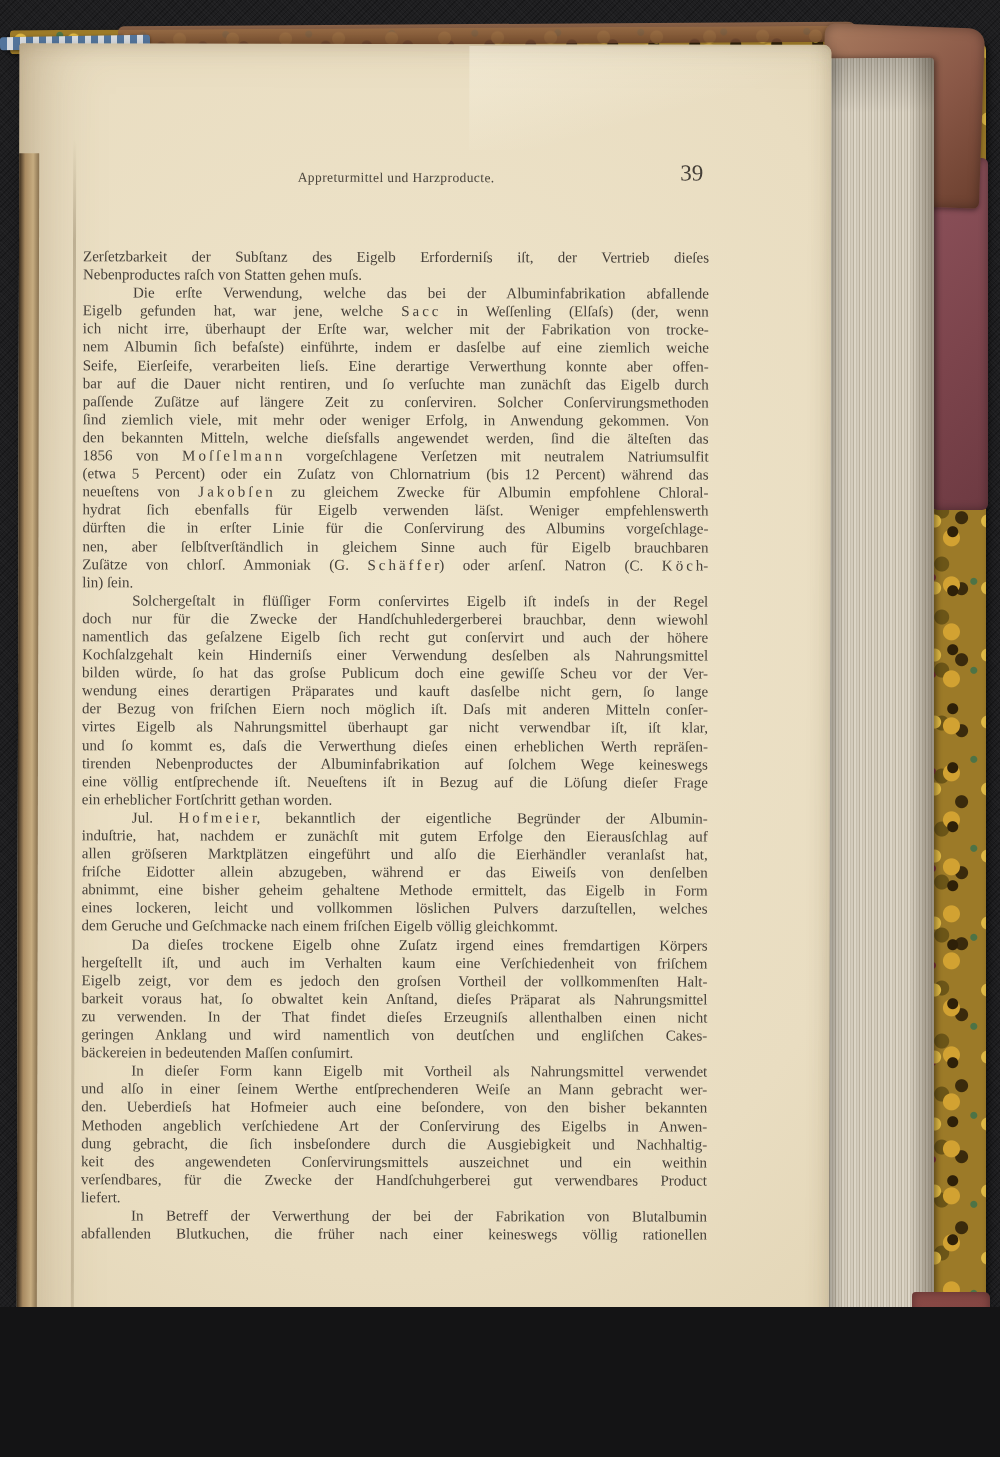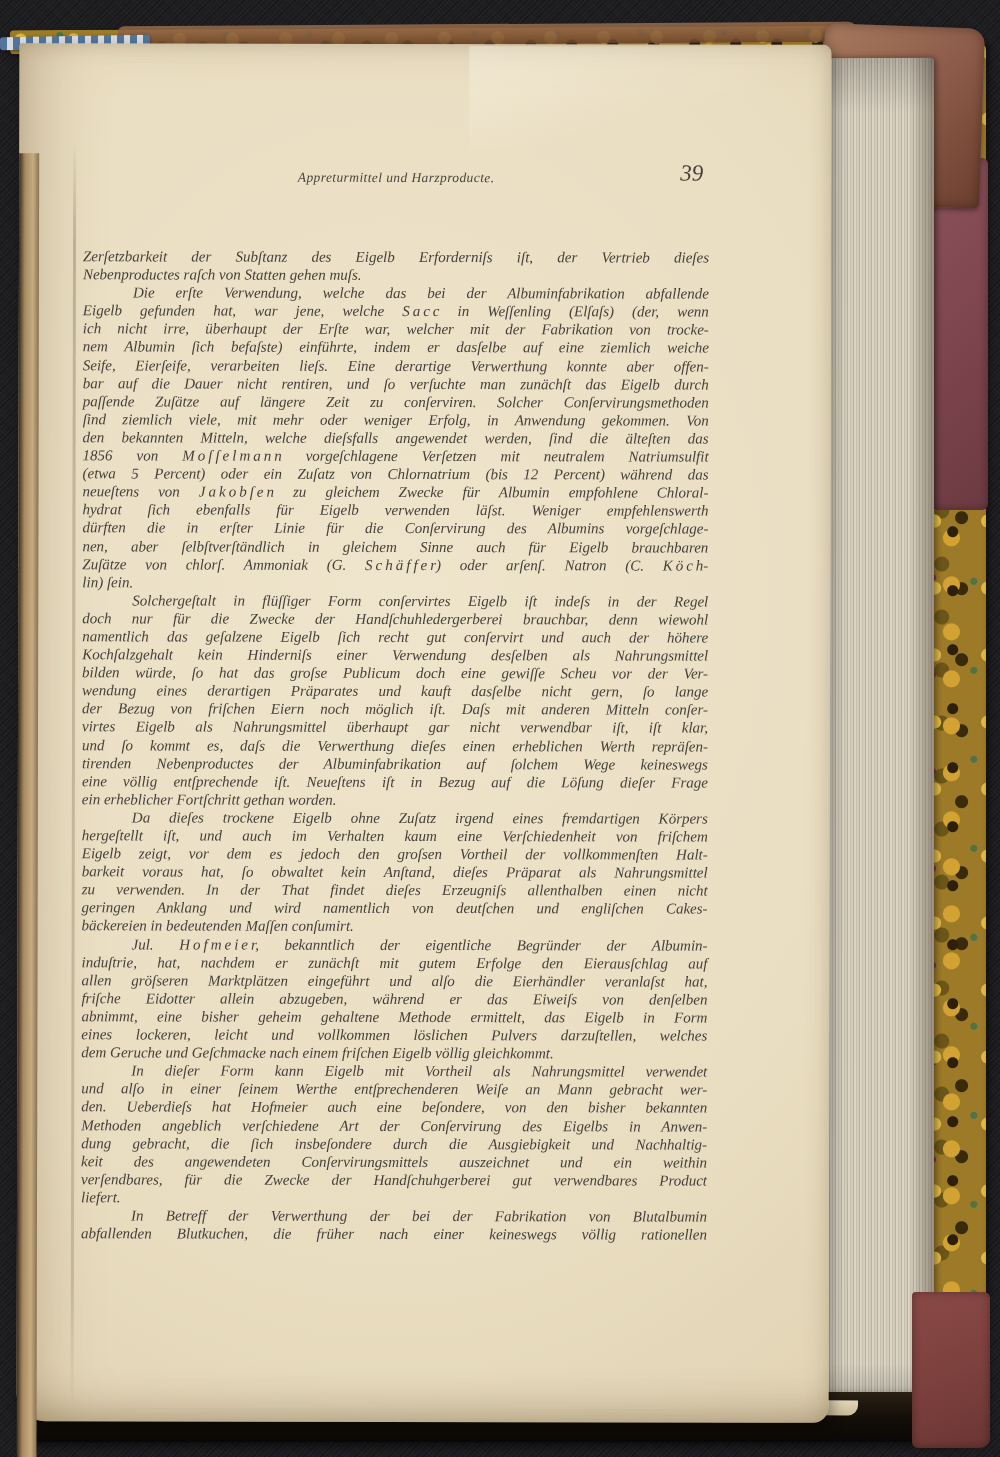--- a/index.html
+++ b/index.html
@@ -1,21 +1,21 @@
 <!DOCTYPE html>
 <html style="--paper: #e9ddc1; --ink: #46403a; --background: #1e1e20; --cover-marble-gold: #9c7a28; --leather-corner-brown: #8a5847; --leather-maroon: #7e4340; --fore-edge-paper: #d5cdbd; --headband-blue: #53759c;"><head>
 <meta charset="utf-8">
 <style>
   html,body{margin:0;padding:0;background:#141415;}
-  .scene{position:relative;width:1000px;height:1457px;overflow:hidden;
+  .scene{position:relative;width:1000px;height:1307px;overflow:hidden;
     background-color:#1e1e20;
     background-image:
       repeating-linear-gradient(45deg, rgba(255,255,255,0.022) 0 1px, transparent 1px 3px),
       repeating-linear-gradient(-45deg, rgba(0,0,0,0.25) 0 1px, transparent 1px 4px);
-    font-family:"Liberation Serif","DejaVu Serif",serif;font-style:italic;}
+    font-family:"Liberation Serif","DejaVu Serif",serif;}
   .abs{position:absolute;}
 
   
   .marble{
     background-color:#9c7a28;
     background-image:
       radial-gradient(circle at 20% 15%, #e2bb45 0 6px, transparent 7px),
       radial-gradient(circle at 70% 30%, #2e2008 0 5px, transparent 6px),
       radial-gradient(circle at 45% 55%, #d2a232 0 8px, transparent 9px),
       radial-gradient(circle at 80% 70%, #3a2a0c 0 6px, transparent 7px),
@@ -142,36 +142,36 @@
             <div class="line">bilden würde, ſo hat das groſse Publicum doch eine gewiſſe Scheu vor der Ver-</div>
             <div class="line">wendung eines derartigen Präparates und kauft dasſelbe nicht gern, ſo lange</div>
             <div class="line">der Bezug von friſchen Eiern noch möglich iſt. Daſs mit anderen Mitteln conſer-</div>
             <div class="line">virtes Eigelb als Nahrungsmittel überhaupt gar nicht verwendbar iſt, iſt klar,</div>
             <div class="line">und ſo kommt es, daſs die Verwerthung dieſes einen erheblichen Werth repräſen-</div>
             <div class="line">tirenden Nebenproductes der Albuminfabrikation auf ſolchem Wege keineswegs</div>
             <div class="line">eine völlig entſprechende iſt. Neueſtens iſt in Bezug auf die Löſung dieſer Frage</div>
             <div class="line last">ein erheblicher Fortſchritt gethan worden.</div>
           </div>
           <div>
+            <div class="line ind">Jul. H o f m e i e r, bekanntlich der eigentliche Begründer der Albumin-</div>
+            <div class="line">induſtrie, hat, nachdem er zunächſt mit gutem Erfolge den Eierausſchlag auf</div>
+            <div class="line">allen gröſseren Marktplätzen eingeführt und alſo die Eierhändler veranlaſst hat,</div>
+            <div class="line">friſche Eidotter allein abzugeben, während er das Eiweiſs von denſelben</div>
+            <div class="line">abnimmt, eine bisher geheim gehaltene Methode ermittelt, das Eigelb in Form</div>
+            <div class="line">eines lockeren, leicht und vollkommen löslichen Pulvers darzuſtellen, welches</div>
+            <div class="line last">dem Geruche und Geſchmacke nach einem friſchen Eigelb völlig gleichkommt.</div>
+          </div>
+          <div>
             <div class="line ind">Da dieſes trockene Eigelb ohne Zuſatz irgend eines fremdartigen Körpers</div>
             <div class="line">hergeſtellt iſt, und auch im Verhalten kaum eine Verſchiedenheit von friſchem</div>
             <div class="line">Eigelb zeigt, vor dem es jedoch den groſsen Vortheil der vollkommenſten Halt-</div>
             <div class="line">barkeit voraus hat, ſo obwaltet kein Anſtand, dieſes Präparat als Nahrungsmittel</div>
             <div class="line">zu verwenden. In der That findet dieſes Erzeugniſs allenthalben einen nicht</div>
             <div class="line">geringen Anklang und wird namentlich von deutſchen und engliſchen Cakes-</div>
             <div class="line last">bäckereien in bedeutenden Maſſen conſumirt.</div>
-          </div>
-          <div>
-            <div class="line ind">Jul. H o f m e i e r, bekanntlich der eigentliche Begründer der Albumin-</div>
-            <div class="line">induſtrie, hat, nachdem er zunächſt mit gutem Erfolge den Eierausſchlag auf</div>
-            <div class="line">allen gröſseren Marktplätzen eingeführt und alſo die Eierhändler veranlaſst hat,</div>
-            <div class="line">friſche Eidotter allein abzugeben, während er das Eiweiſs von denſelben</div>
-            <div class="line">abnimmt, eine bisher geheim gehaltene Methode ermittelt, das Eigelb in Form</div>
-            <div class="line">eines lockeren, leicht und vollkommen löslichen Pulvers darzuſtellen, welches</div>
-            <div class="line last">dem Geruche und Geſchmacke nach einem friſchen Eigelb völlig gleichkommt.</div>
           </div>
           <div>
             <div class="line ind">In dieſer Form kann Eigelb mit Vortheil als Nahrungsmittel verwendet</div>
             <div class="line">und alſo in einer ſeinem Werthe entſprechenderen Weiſe an Mann gebracht wer-</div>
             <div class="line">den. Ueberdieſs hat Hofmeier auch eine beſondere, von den bisher bekannten</div>
             <div class="line">Methoden angeblich verſchiedene Art der Conſervirung des Eigelbs in Anwen-</div>
             <div class="line">dung gebracht, die ſich insbeſondere durch die Ausgiebigkeit und Nachhaltig-</div>
             <div class="line">keit des angewendeten Conſervirungsmittels auszeichnet und ein weithin</div>
             <div class="line">verſendbares, für die Zwecke der Handſchuhgerberei gut verwendbares Product</div>
             <div class="line last">liefert.</div>

